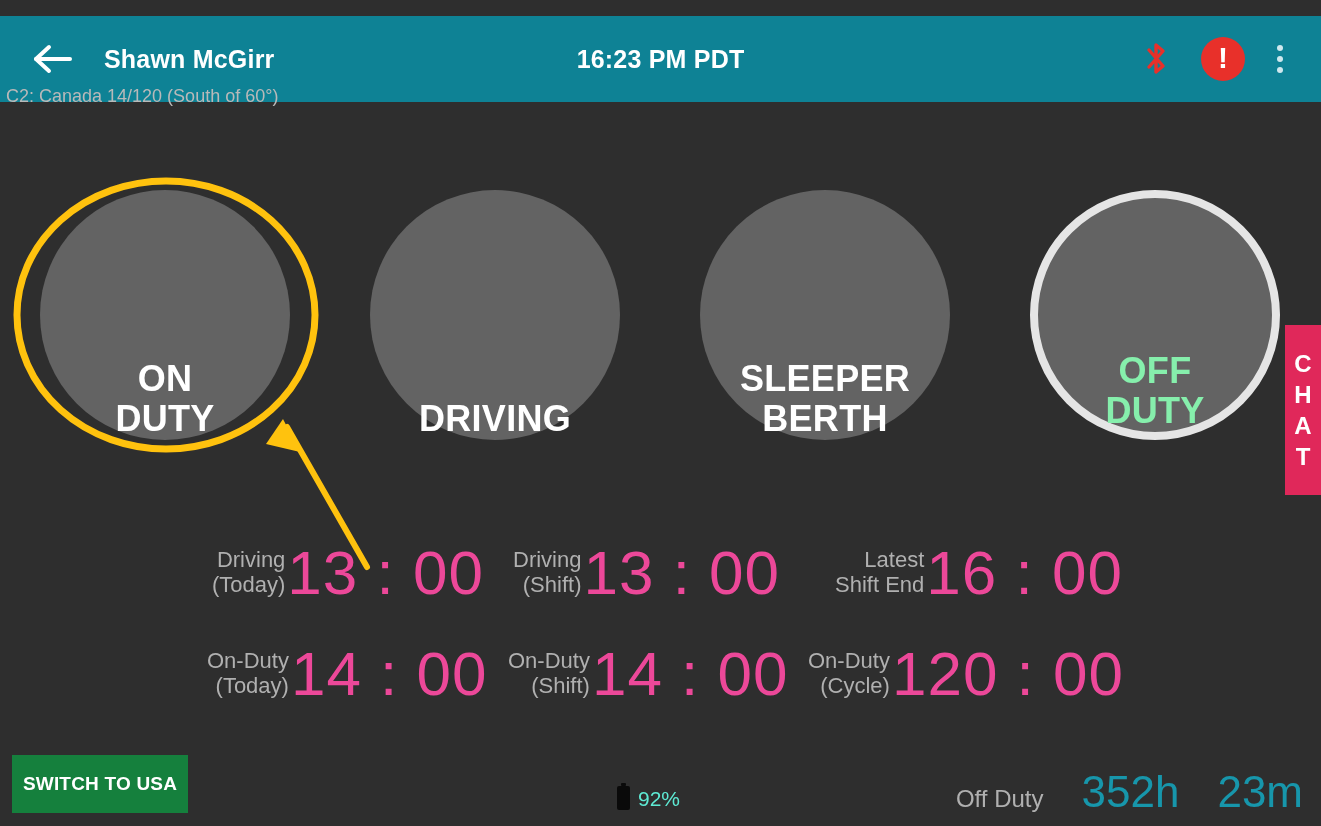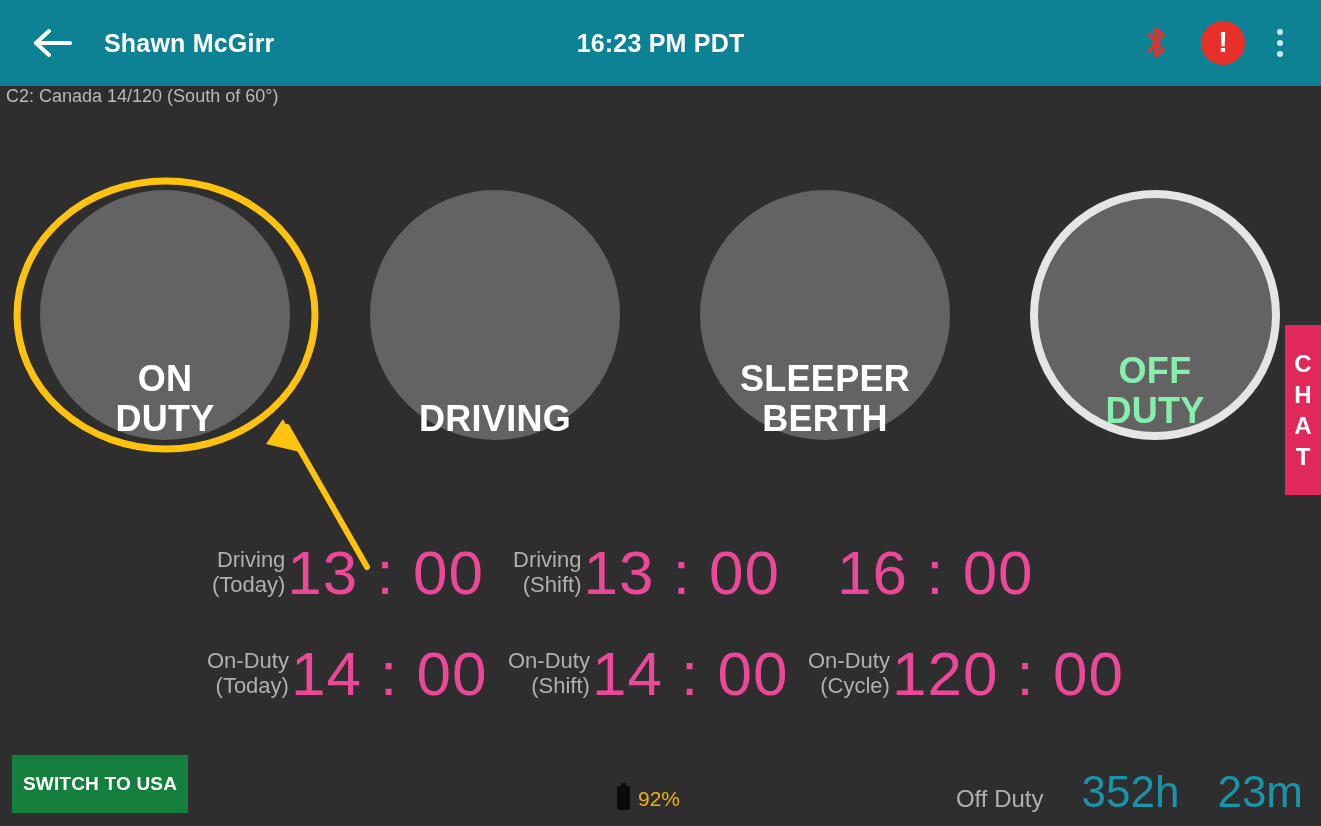--- a/index.html
+++ b/index.html
@@ -16,21 +16,21 @@
   #app {
     position: relative;
     width: 1321px;
     height: 826px;
     background: #2e2e2e;
   }
 
   
   .topbar {
     position: absolute;
-    left: 0; top: 0;
+    left: 0; top: 16px;
     width: 1321px; height: 86px;
     background: #0e8295;
     display: flex;
     align-items: center;
   }
 
   .back-icon {
     position: absolute;
     left: 30px; top: 50%;
     transform: translateY(-50%);
@@ -259,21 +259,21 @@
   }
   .battery-icon:before {
     content: "";
     position: absolute;
     left: 4px; top: -3px;
     width: 5px; height: 3px;
     background: #0a0a0a;
     border-radius: 1px;
   }
   .battery-pct {
-    color: #eab308;
+    color: #5eead4;
     font-size: 21px;
     line-height: 1;
   }
 
   .offduty-total {
     position: absolute;
     right: 18px; top: 770px;
     display: flex;
     align-items: baseline;
     gap: 10px;
@@ -390,20 +390,24 @@
 
       <div class="timer t-r1-c1">
         <div class="timer-label">
           <div>Driving</div>
           <div>(Shift)</div>
         </div>
         <div class="timer-value">13 : 00</div>
       </div>
 
       <div class="timer t-r1-c2">
+        <div class="timer-label">
+          <div>Latest</div>
+          <div>Shift End</div>
+        </div>
         <div class="timer-value">16 : 00</div>
       </div>
     </div>
 
     <div class="timer-row">
 
       <div class="timer t-r2-c0">
         <div class="timer-label">
           <div>On-Duty</div>
           <div>(Today)</div>

